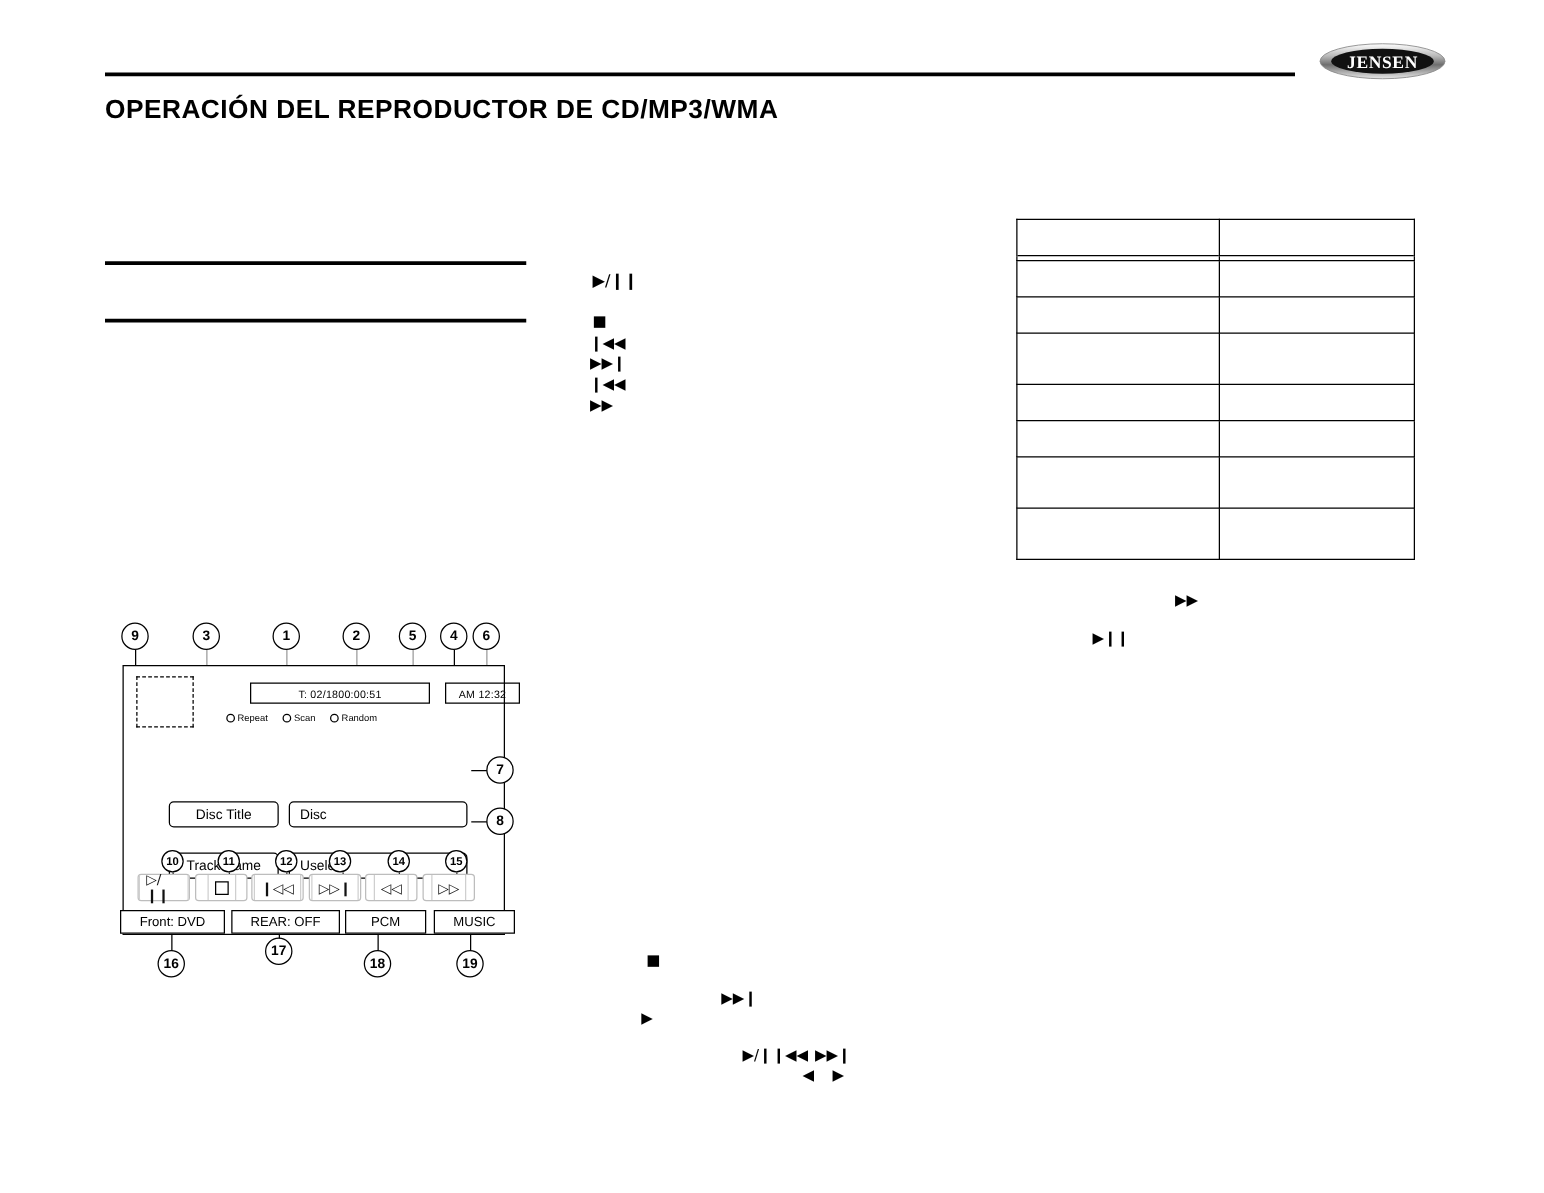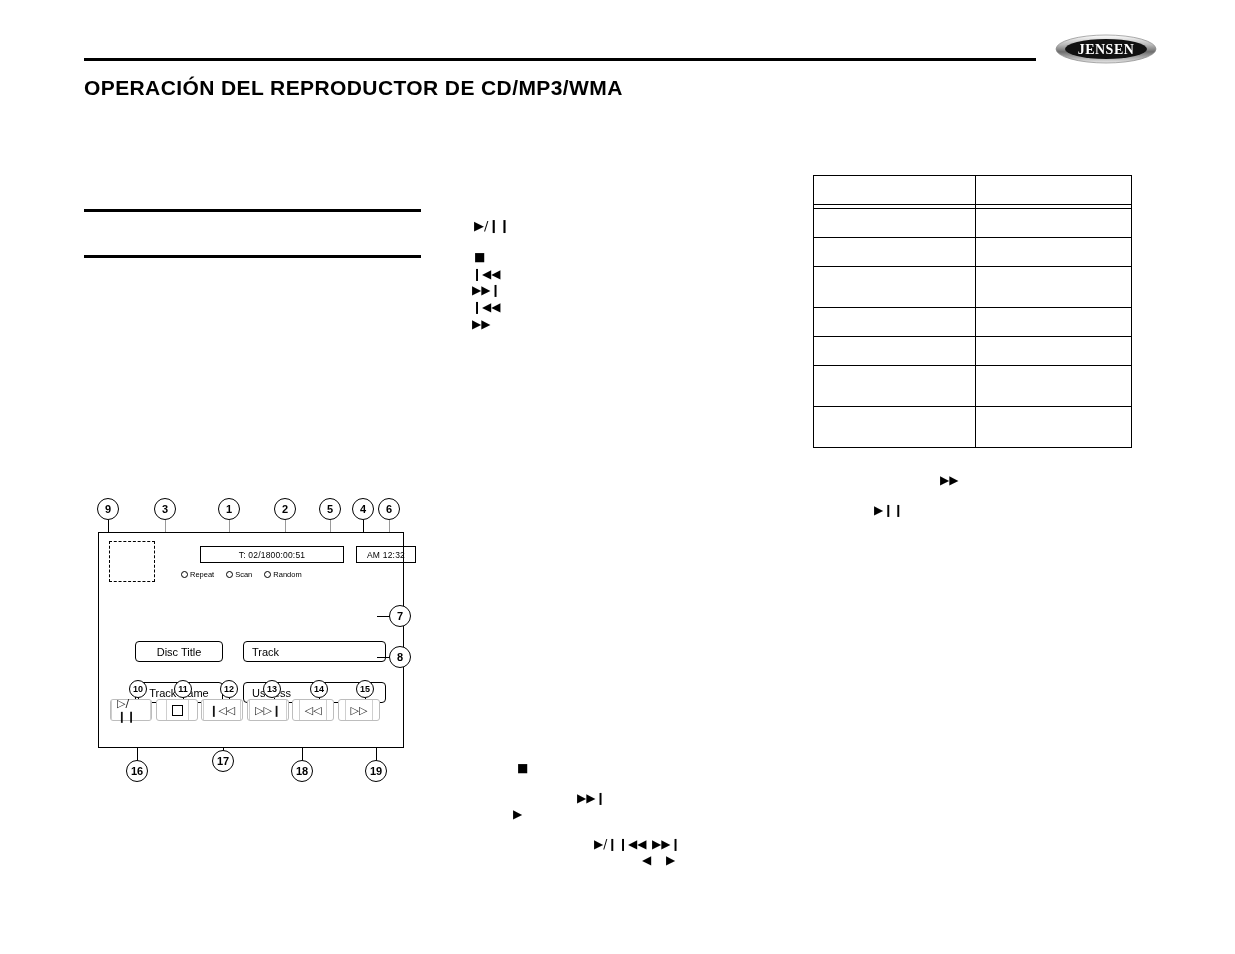--- a/index.html
+++ b/index.html
@@ -73,21 +73,21 @@
   .radios {
     position:absolute; left:82px; top:35px; width:200px; height:12px;
     display:flex; align-items:center; gap:12px; font-size:7.5px;
   }
   .radio-item { display:flex; align-items:center; gap:2px; white-space:nowrap; }
   .radio-dot {
     width:7px; height:7px; border:1.1px solid #000; border-radius:50%;
     box-sizing:border-box; display:inline-block;
   }
 
-  .field-row { position:absolute; display:flex; align-items:center; gap:20px; }
+  .field-row { position:absolute; display:flex; align-items:center; gap:8px; }
   .field-label {
     width:88px; height:21px; border:1.4px solid #000; border-radius:4px;
     font-size:11px; display:flex; align-items:center; justify-content:center;
     box-sizing:border-box;
   }
   .field-value {
     width:143px; height:21px; border:1.4px solid #000; border-radius:4px;
     font-size:11px; display:flex; align-items:center; padding-left:8px;
     box-sizing:border-box;
   }
@@ -250,21 +250,21 @@
           <span>Scan</span>
         </span>
         <span class="radio-item">
           <span class="radio-dot"></span>
           <span>Random</span>
         </span>
       </div>
 
       <div class="field-row" style="left:36px; top:108px;">
         <div class="field-label">Disc Title</div>
-        <div class="field-value">Track</div>
+        <div class="field-value">Disc</div>
       </div>
 
       <div class="field-row" style="left:36px; top:149px;">
         <div class="field-label">Track Name</div>
         <div class="field-value">Useless</div>
       </div>
     </div>
 
     <div class="lead h dark" style="left:287px; top:118px; width:14px;"></div>
     <div class="callout" style="left:299px; top:107px;">7</div>
@@ -310,14 +310,20 @@
       <span class="inner">▷▷❙</span>
     </div>
     <div class="tbtn" style="left:182px;">
       <span class="inner">◁◁</span>
     </div>
     <div class="tbtn" style="left:228px;">
       <span class="inner">▷▷</span>
     </div>
   </div>
 
+  <div class="status-row">
+    <div class="status-box" style="left:0px;   width:84px;">Front: DVD</div>
+    <div class="status-box" style="left:89px;  width:87px;">REAR: OFF</div>
+    <div class="status-box" style="left:180px; width:65px;">PCM</div>
+    <div class="status-box" style="left:251px; width:65px;">MUSIC</div>
+  </div>
 
 </div>
 
 </body></html>

